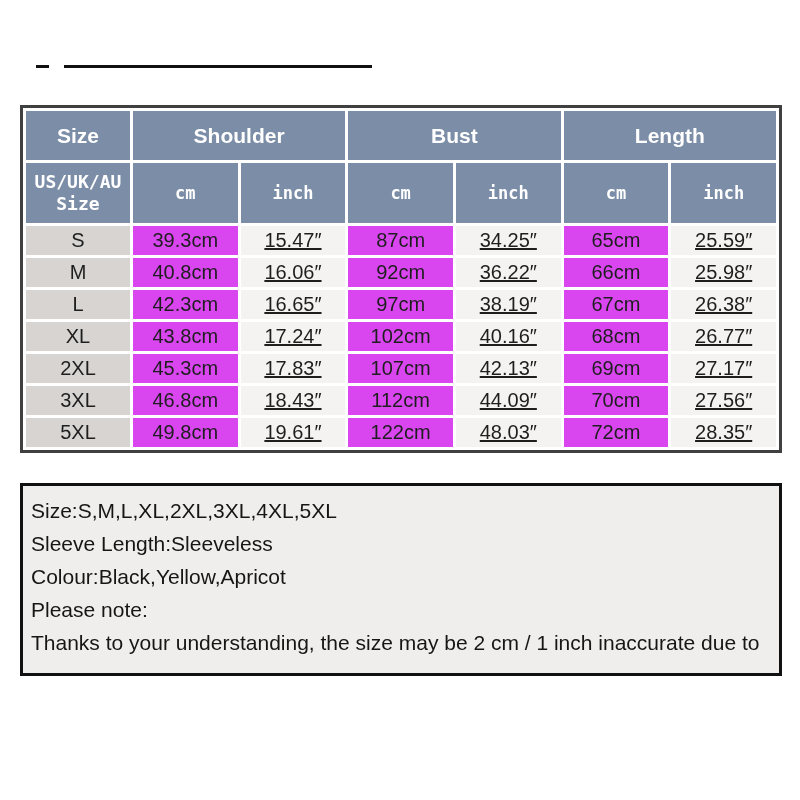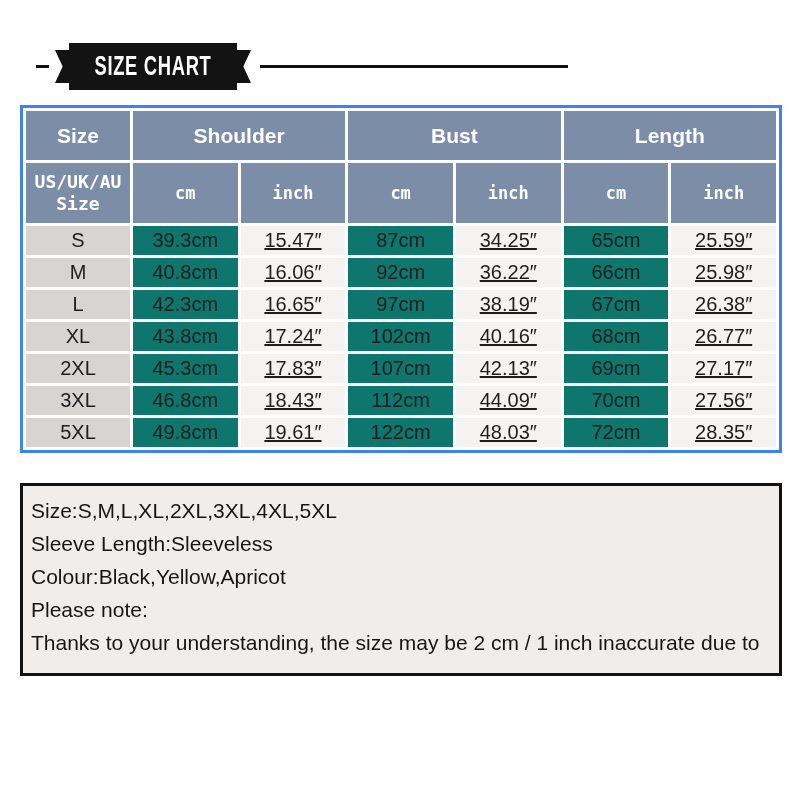--- a/index.html
+++ b/index.html
@@ -27,67 +27,60 @@
   .ribbon-body span{
     color:#fff;font-weight:700;font-size:27px;letter-spacing:1px;white-space:nowrap;
     display:inline-block;transform:scaleX(.68) scaleY(1.02);
   }
   .rule{width:308px;height:3px;background:#111;margin-left:9px;}
 
   
   table.size-table{
     position:absolute;top:105px;left:20px;width:762px;
     border-collapse:separate;border-spacing:3px;
-    background:#ffffff;border:3px solid #3b82f6;
+    background:#ffffff;border:3px solid #404040;
     table-layout:fixed;
   }
   .size-table th,.size-table td{
     text-align:center;vertical-align:middle;padding:0;
     overflow:hidden;white-space:nowrap;
   }
   .group-row th{
     background:#7c8ea7;color:#ffffff;font-weight:700;font-size:21px;height:49px;
     font-family:"Liberation Sans", sans-serif;
   }
   .sub-row th{
     background:#7c8ea7;color:#ffffff;height:60px;
     font-family:"DejaVu Sans Mono","Liberation Mono", monospace;
     font-weight:700;font-size:17px;
   }
   .sub-row th .two-line{display:block;line-height:22px;font-size:18px;}
   tbody td{font-size:20px;height:29px;color:#1e1e1e;}
   td.c-size{background:#d7d4d2;}
-  td.c-cm{background:#0f766e;}
+  td.c-cm{background:#d946ef;}
   td.c-inch{background:#f4f3f1;text-decoration:underline;}
 
   
   .details{
     position:absolute;top:483px;left:20px;width:762px;box-sizing:border-box;
     background:#efeeec;border:3px solid #111;
     padding:8px 8px 14px 8px;
   }
   .details p{
     margin:0;font-size:21px;line-height:33px;color:#161616;
     font-family:"Liberation Sans", sans-serif;white-space:nowrap;
   }
 </style>
 </head>
 <body>
 
 <div class="page">
 
   <header class="banner-row">
     <span class="dash"></span>
-    <div class="ribbon">
-      <span class="tail tail-l"></span>
-      <div class="ribbon-body">
-        <span>SIZE CHART</span>
-      </div>
-      <span class="tail tail-r"></span>
-    </div>
     <span class="rule"></span>
   </header>
 
   <table class="size-table">
     <colgroup>
       <col style="width:14.2%">
         <col style="width:14.3%">
         <col style="width:14.3%">
       <col style="width:14.3%">
         <col style="width:14.3%">

